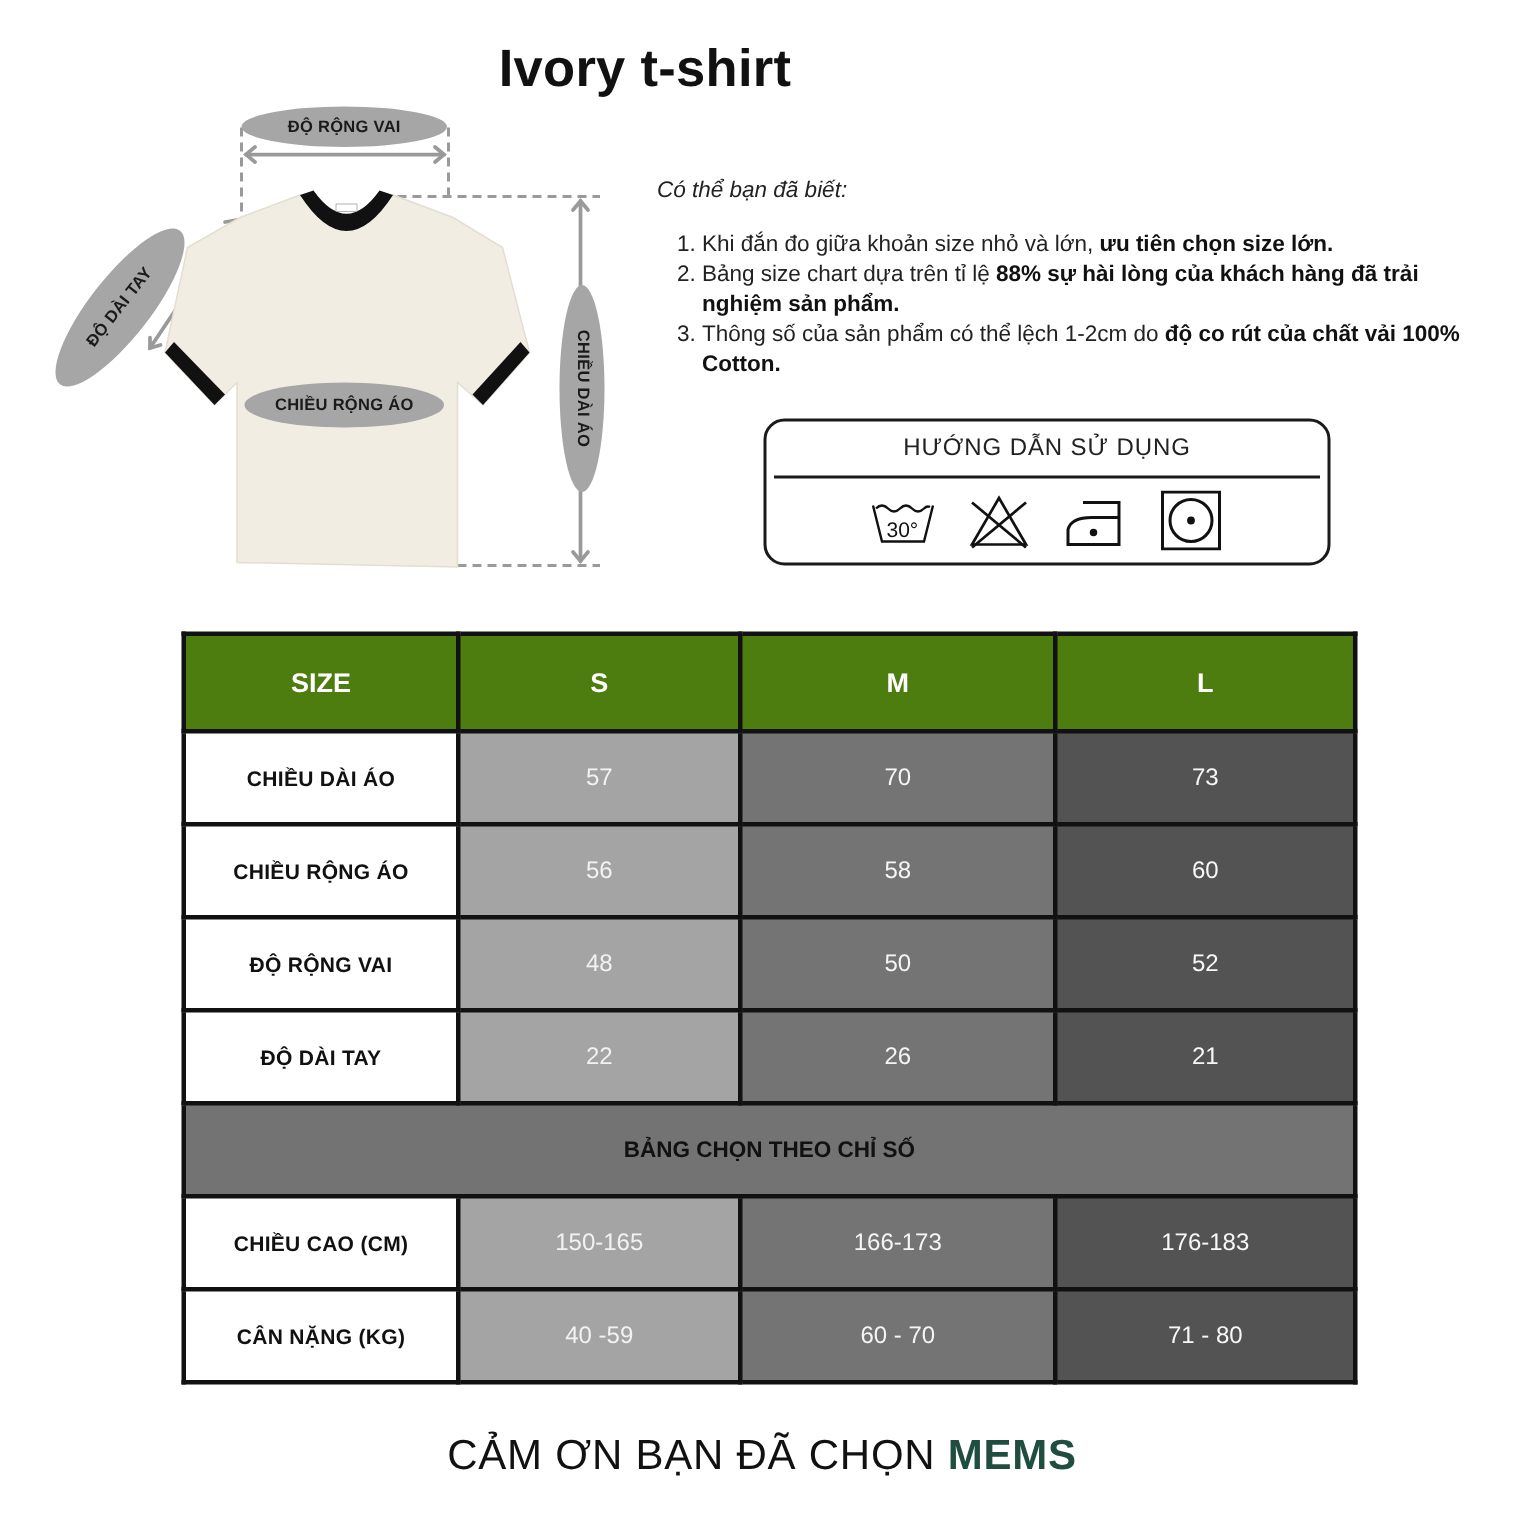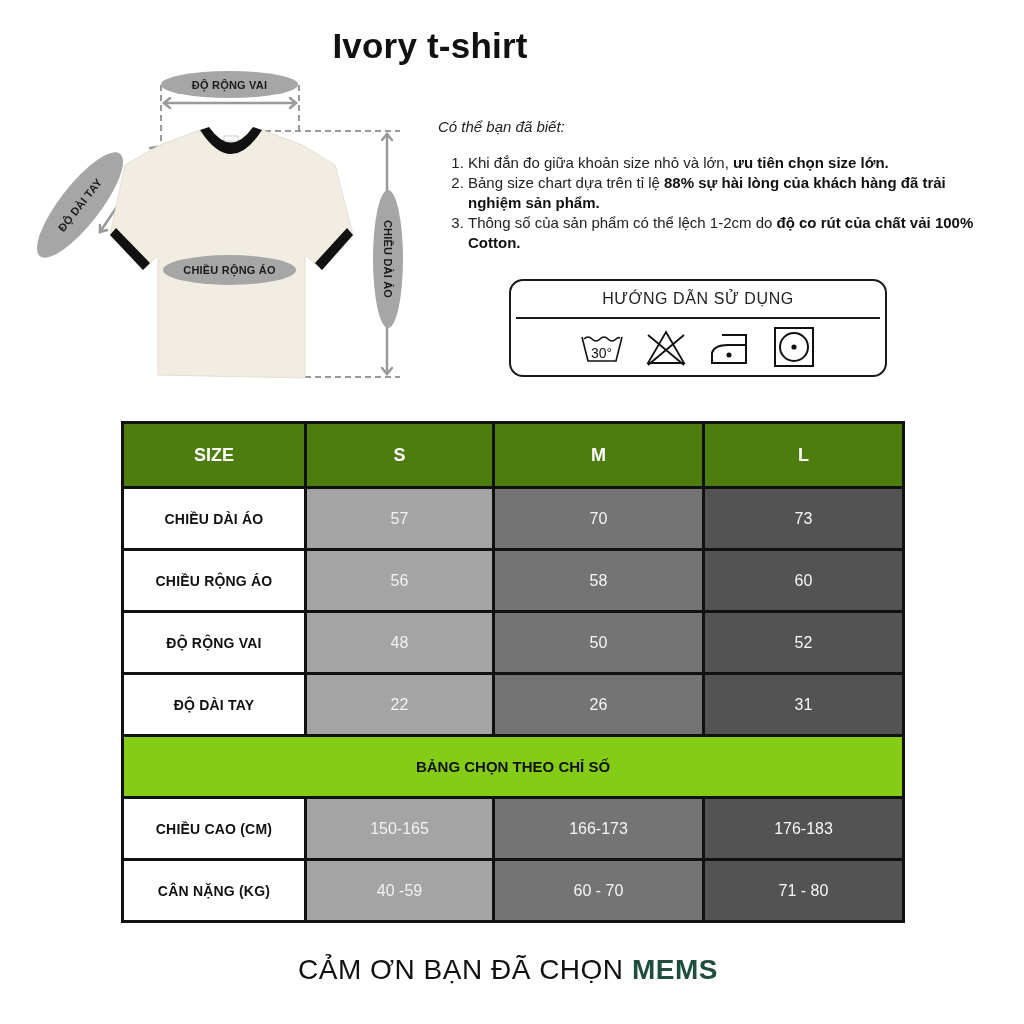--- a/index.html
+++ b/index.html
@@ -52,21 +52,21 @@
     border: 3px solid #111; text-align: center; padding: 0; box-sizing: border-box;
   }
   .size-table th {
     background: #4d7c0f; color: #fff; font-size: 18px; font-weight: bold; height: 65px;
   }
   .size-table td { height: 62px; font-size: 16px; }
   .row-label { background: #fff; color: #111; font-size: 14px !important; font-weight: bold; letter-spacing: 0.2px; }
   .c-s { background: #a4a4a4; color: #f2f2f2; }
   .c-m { background: #747474; color: #f5f5f5; }
   .c-l { background: #535353; color: #f7f7f7; }
-  .section-row td { background: #84cc16; font-size: 15px; font-weight: bold; color: #111; }
+  .section-row td { background: #737373; font-size: 15px; font-weight: bold; color: #111; }
 
   .footer {
     position: absolute; top: 954px; left: 0; width: 1016px; text-align: center;
     font-size: 28px; letter-spacing: 0.5px; color: #111;
   }
   .footer .brand { font-weight: bold; color: #1f4d3f; }
 </style>
 </head>
 <body>
 
@@ -192,21 +192,21 @@
   <tr>
     <td class="row-label">ĐỘ RỘNG VAI</td>
     <td class="c-s">48</td>
     <td class="c-m">50</td>
     <td class="c-l">52</td>
   </tr>
   <tr>
     <td class="row-label">ĐỘ DÀI TAY</td>
     <td class="c-s">22</td>
     <td class="c-m">26</td>
-    <td class="c-l">31</td>
+    <td class="c-l">21</td>
   </tr>
   <tr class="section-row">
     <td colspan="4">BẢNG CHỌN THEO CHỈ SỐ</td>
   </tr>
   <tr>
     <td class="row-label">CHIỀU CAO (CM)</td>
     <td class="c-s">150-165</td>
     <td class="c-m">166-173</td>
     <td class="c-l">176-183</td>
   </tr>

